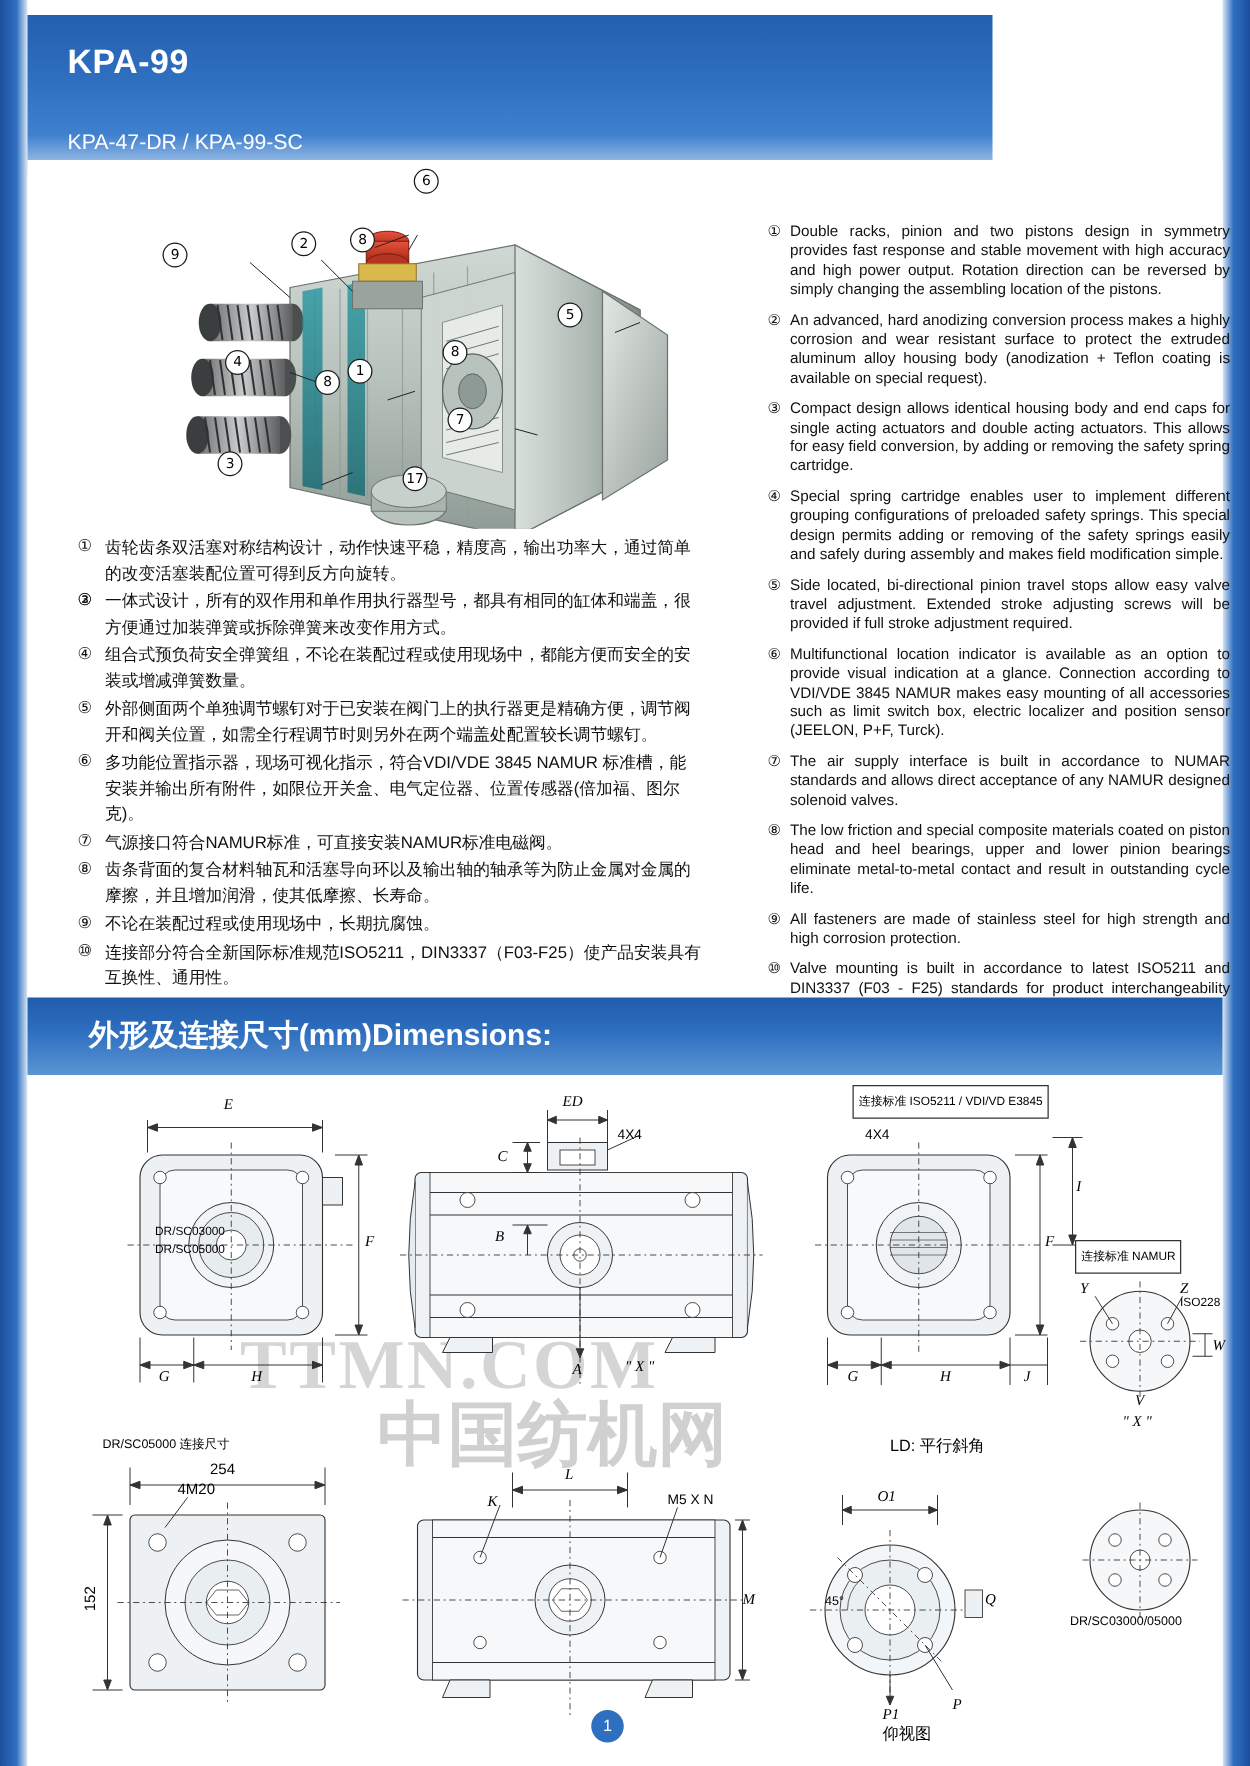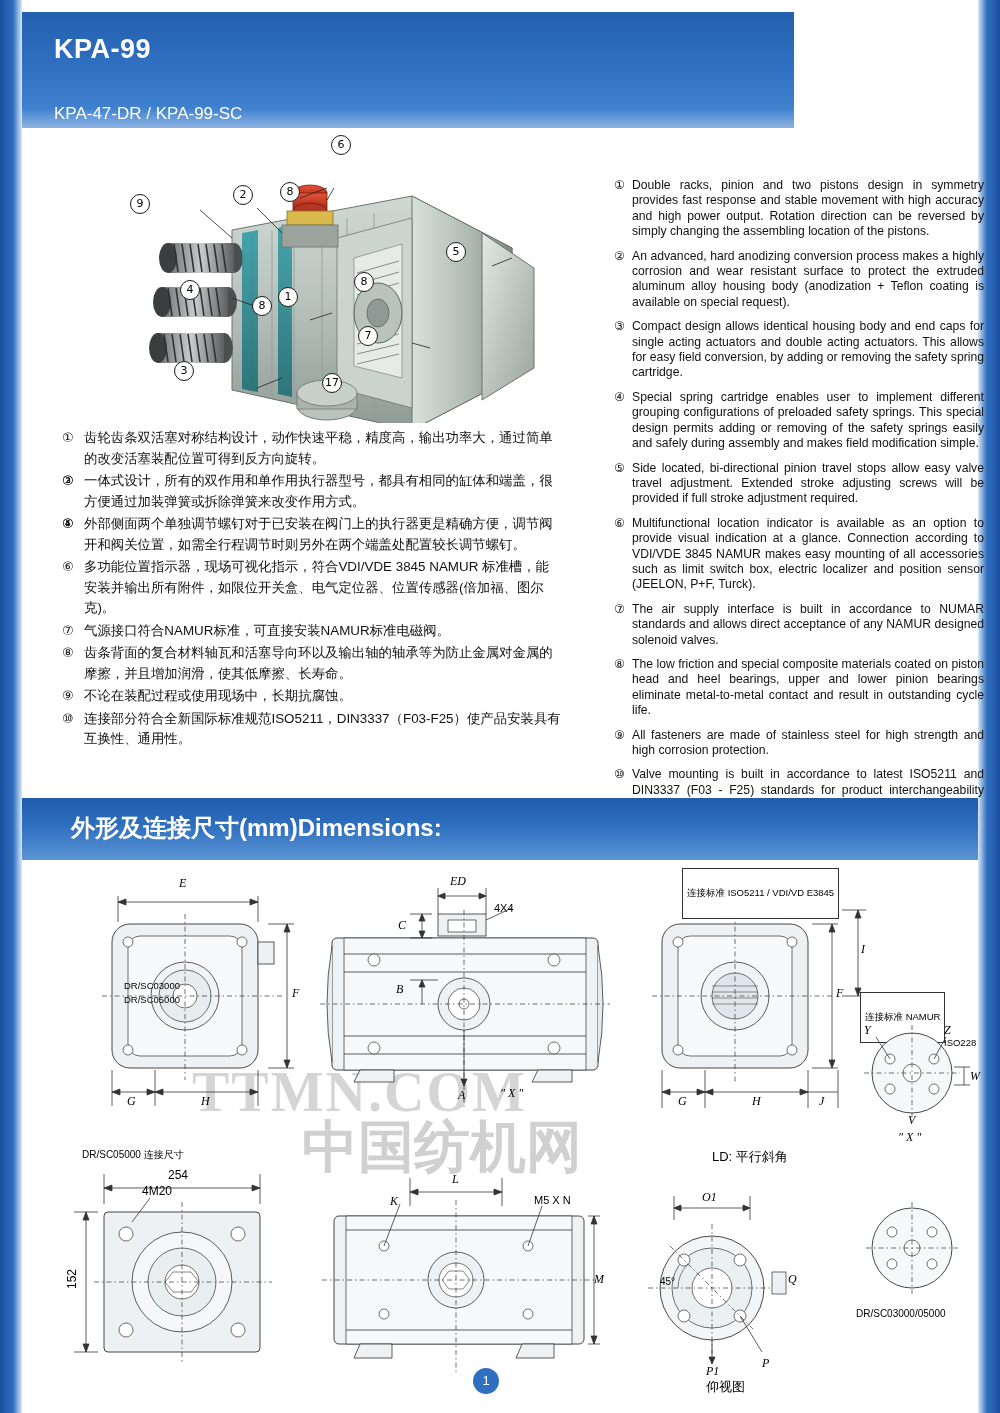--- a/index.html
+++ b/index.html
@@ -40,21 +40,21 @@
   .en-item{position:relative;padding-left:18px;margin-bottom:9px;}
   .en-item .num{position:absolute;left:0;top:0;font-family:"DejaVu Sans",sans-serif;font-size:12px;}
   
   .dimband{position:absolute;left:22px;top:798px;width:956px;height:62px;
     background:linear-gradient(180deg,#1f5cab 0%,#2f6fc0 45%,#5b95d4 100%);}
   .dimband .txt{position:absolute;left:32px;top:14px;color:#fff;font-size:24px;font-weight:bold;margin-left:17px;}
   
   .drawings{position:absolute;left:22px;top:860px;width:956px;height:553px;background:#fff;}
   .dwg-label{position:absolute;font-size:11px;font-family:"Liberation Sans",sans-serif;}
   .dimletter{position:absolute;font-size:12px;font-style:italic;font-family:"Liberation Serif",serif;}
-  .box-note{position:absolute;border:1px solid #333;font-size:9.5px;padding:18px 4px;background:#fff;}
+  .box-note{position:absolute;border:1px solid #333;font-size:9.5px;padding:6px 4px;background:#fff;}
   
   .wm{position:absolute;left:0;top:0;width:956px;height:553px;pointer-events:none;}
   .wm-en{position:absolute;left:170px;top:200px;font-size:56px;font-weight:bold;color:rgba(150,150,150,.40);letter-spacing:2px;font-family:"Liberation Serif",serif;}
   .wm-cn{position:absolute;left:280px;top:250px;font-size:56px;font-weight:bold;color:rgba(150,150,150,.45);}
   .pagenum{position:absolute;left:473px;top:1368px;width:26px;height:26px;border-radius:50%;
     background:#2f6fc0;color:#fff;font-size:13px;text-align:center;line-height:26px;}
   svg{display:block;}
   .thin{stroke:#333;stroke-width:.8;fill:none;}
   .dash{stroke:#333;stroke-width:.7;fill:none;stroke-dasharray:5 3 1.5 3;}
 </style>
@@ -236,20 +236,21 @@
       </div>
       <div class="cn-item">
         <span class="num">②</span>
       </div>
       <div class="cn-item">
         <span class="num">③</span>
         <span>一体式设计，所有的双作用和单作用执行器型号，都具有相同的缸体和端盖，很方便通过加装弹簧或拆除弹簧来改变作用方式。</span>
       </div>
       <div class="cn-item">
         <span class="num">④</span>
+        <span>组合式预负荷安全弹簧组，不论在装配过程或使用现场中，都能方便而安全的安装或增减弹簧数量。</span>
       </div>
       <div class="cn-item">
         <span class="num">⑤</span>
         <span>外部侧面两个单独调节螺钉对于已安装在阀门上的执行器更是精确方便，调节阀开和阀关位置，如需全行程调节时则另外在两个端盖处配置较长调节螺钉。</span>
       </div>
       <div class="cn-item">
         <span class="num">⑥</span>
         <span>多功能位置指示器，现场可视化指示，符合VDI/VDE 3845 NAMUR 标准槽，能安装并输出所有附件，如限位开关盒、电气定位器、位置传感器(倍加福、图尔克)。</span>
       </div>
       <div class="cn-item">
@@ -633,19 +634,19 @@
           <circle cx="64" cy="58" r="40" fill="#f5f7f9" stroke="#333" stroke-width=".9"></circle>
           <circle cx="64" cy="58" r="8" fill="#fff" stroke="#333" stroke-width=".7"></circle>
           <circle cx="44" cy="42" r="5" fill="#fff" stroke="#333" stroke-width=".7"></circle>
           <circle cx="84" cy="42" r="5" fill="#fff" stroke="#333" stroke-width=".7"></circle>
           <circle cx="44" cy="74" r="5" fill="#fff" stroke="#333" stroke-width=".7"></circle>
           <circle cx="84" cy="74" r="5" fill="#fff" stroke="#333" stroke-width=".7"></circle>
           <line class="dash" x1="64" y1="12" x2="64" y2="104"></line>
           <line class="dash" x1="18" y1="58" x2="110" y2="58"></line>
         </g>
       </svg>
-      <div class="dwg-label" style="left:8px;top:102px;font-size:10px;margin-top:16px;">DR/SC03000/05000</div>
+      <div class="dwg-label" style="left:8px;top:102px;font-size:10px;">DR/SC03000/05000</div>
     </div>
 
   </div>
 
   <div class="pagenum">1</div>
 </div>
 
 </body></html>

